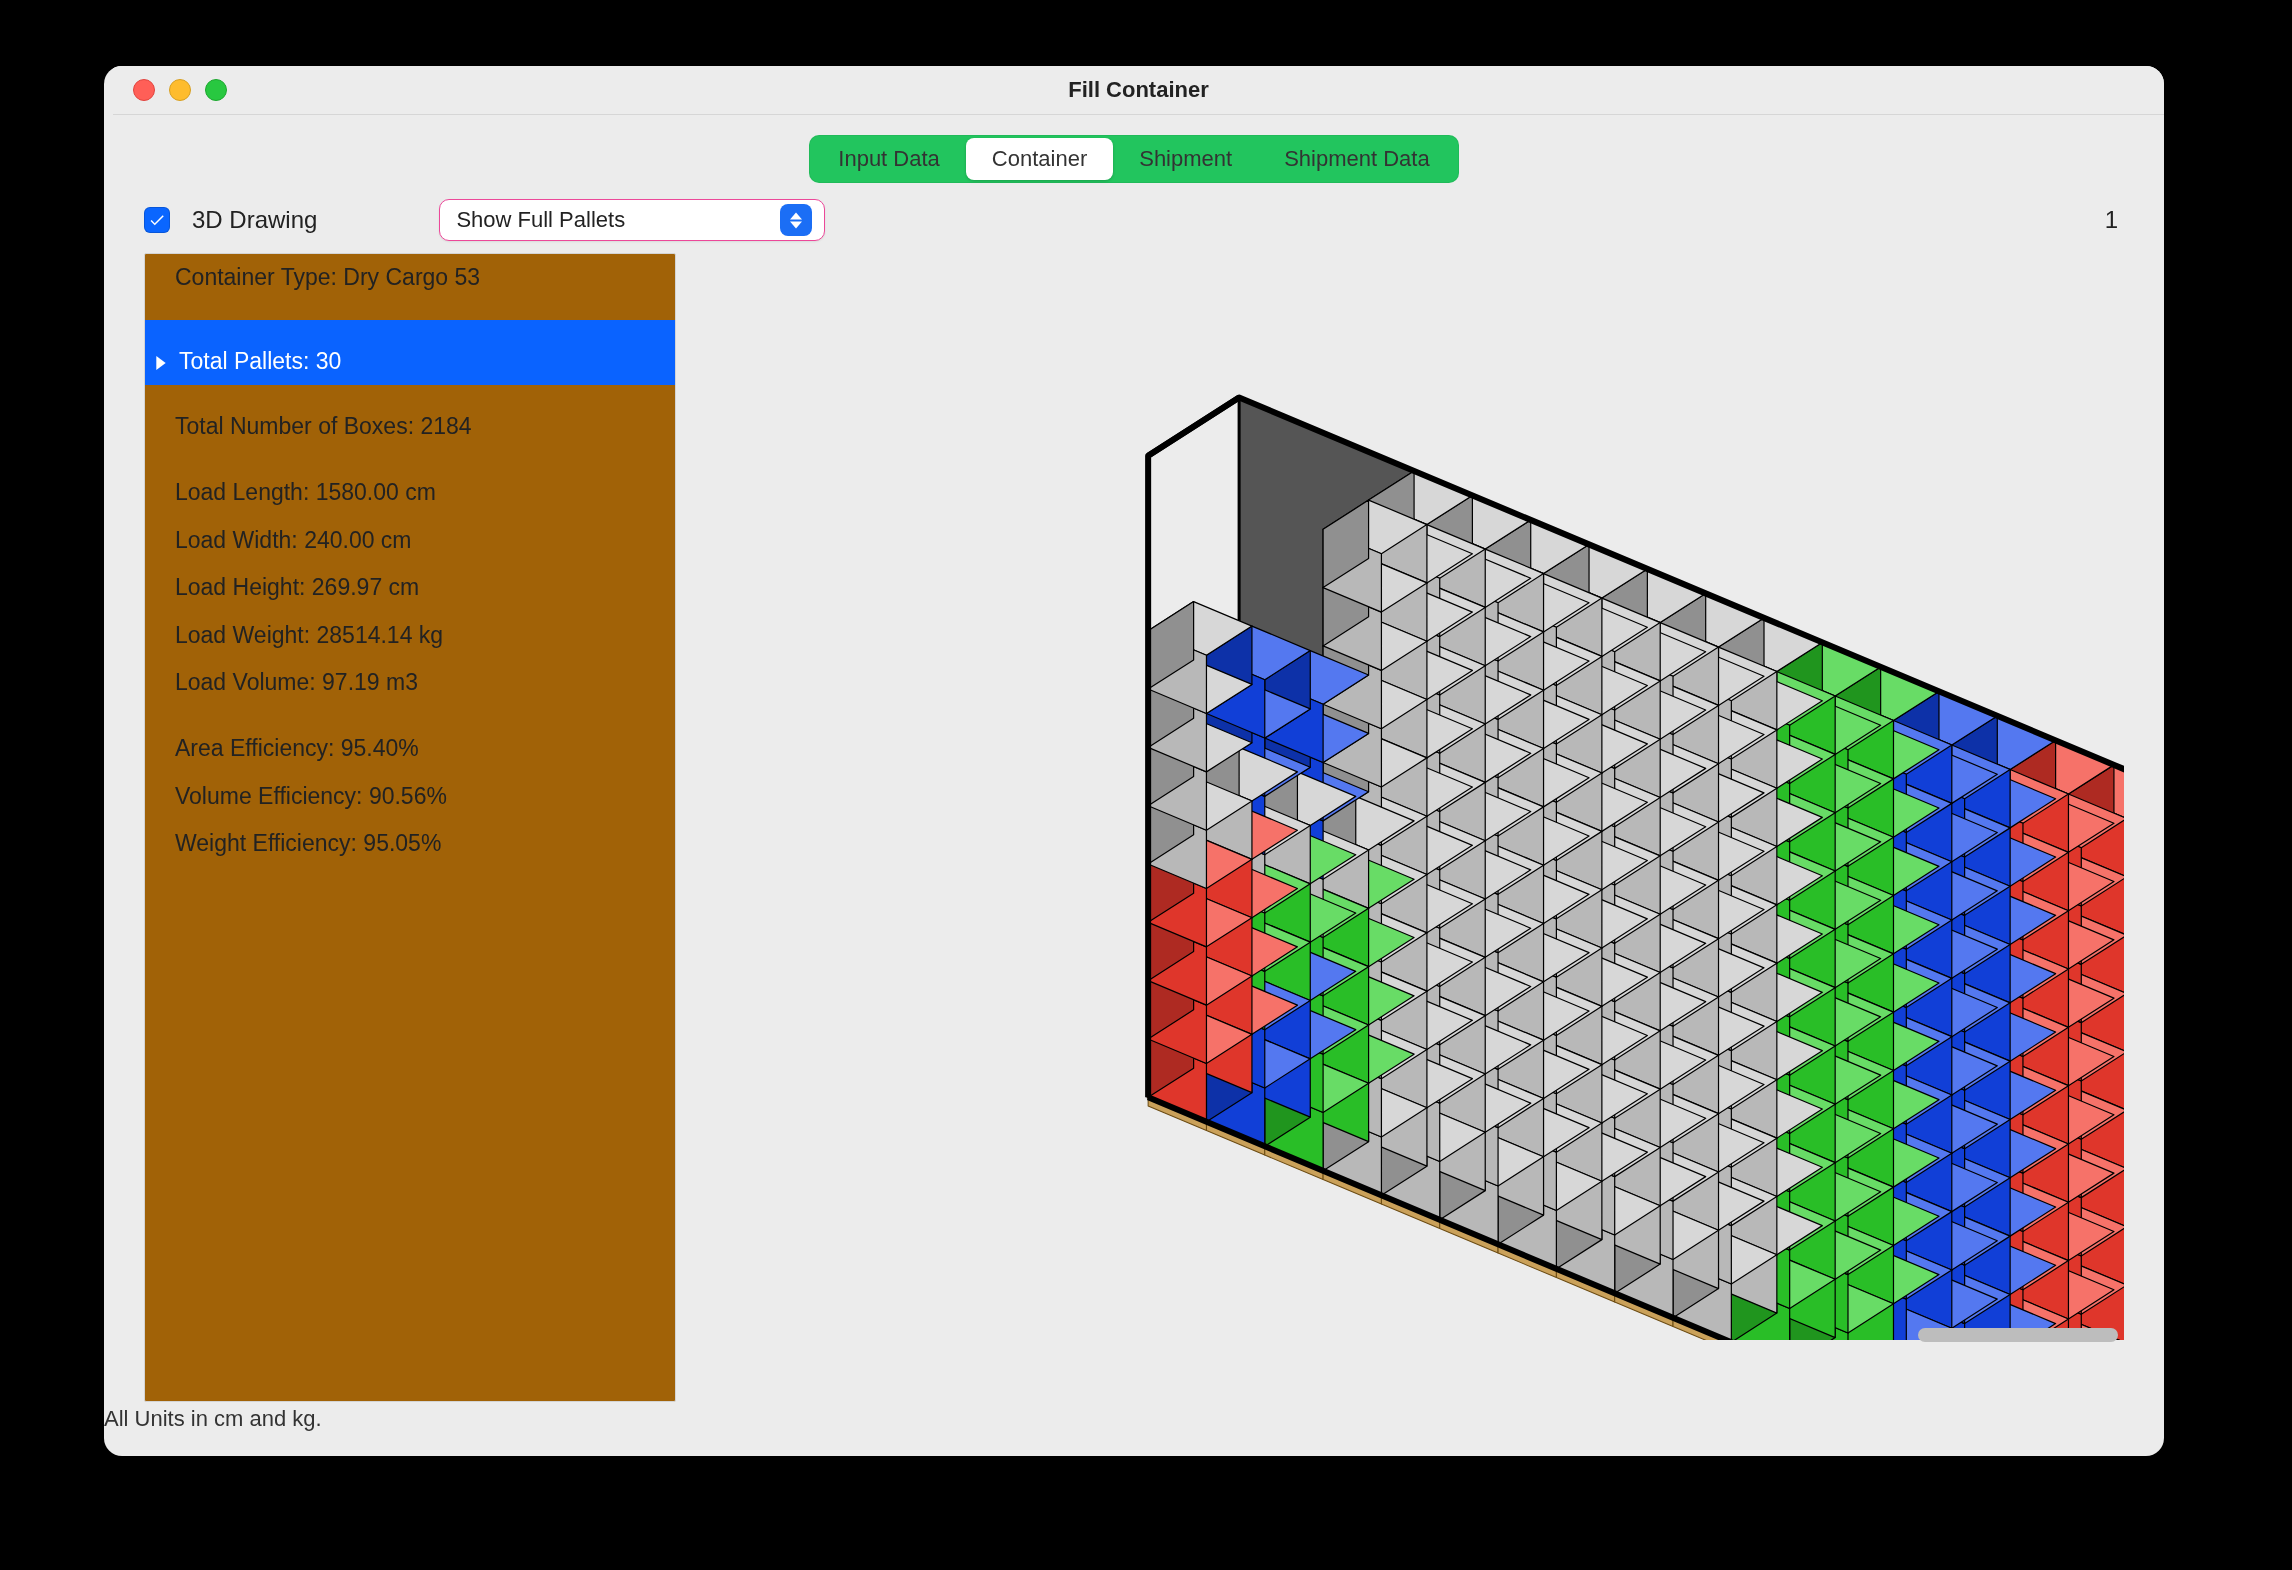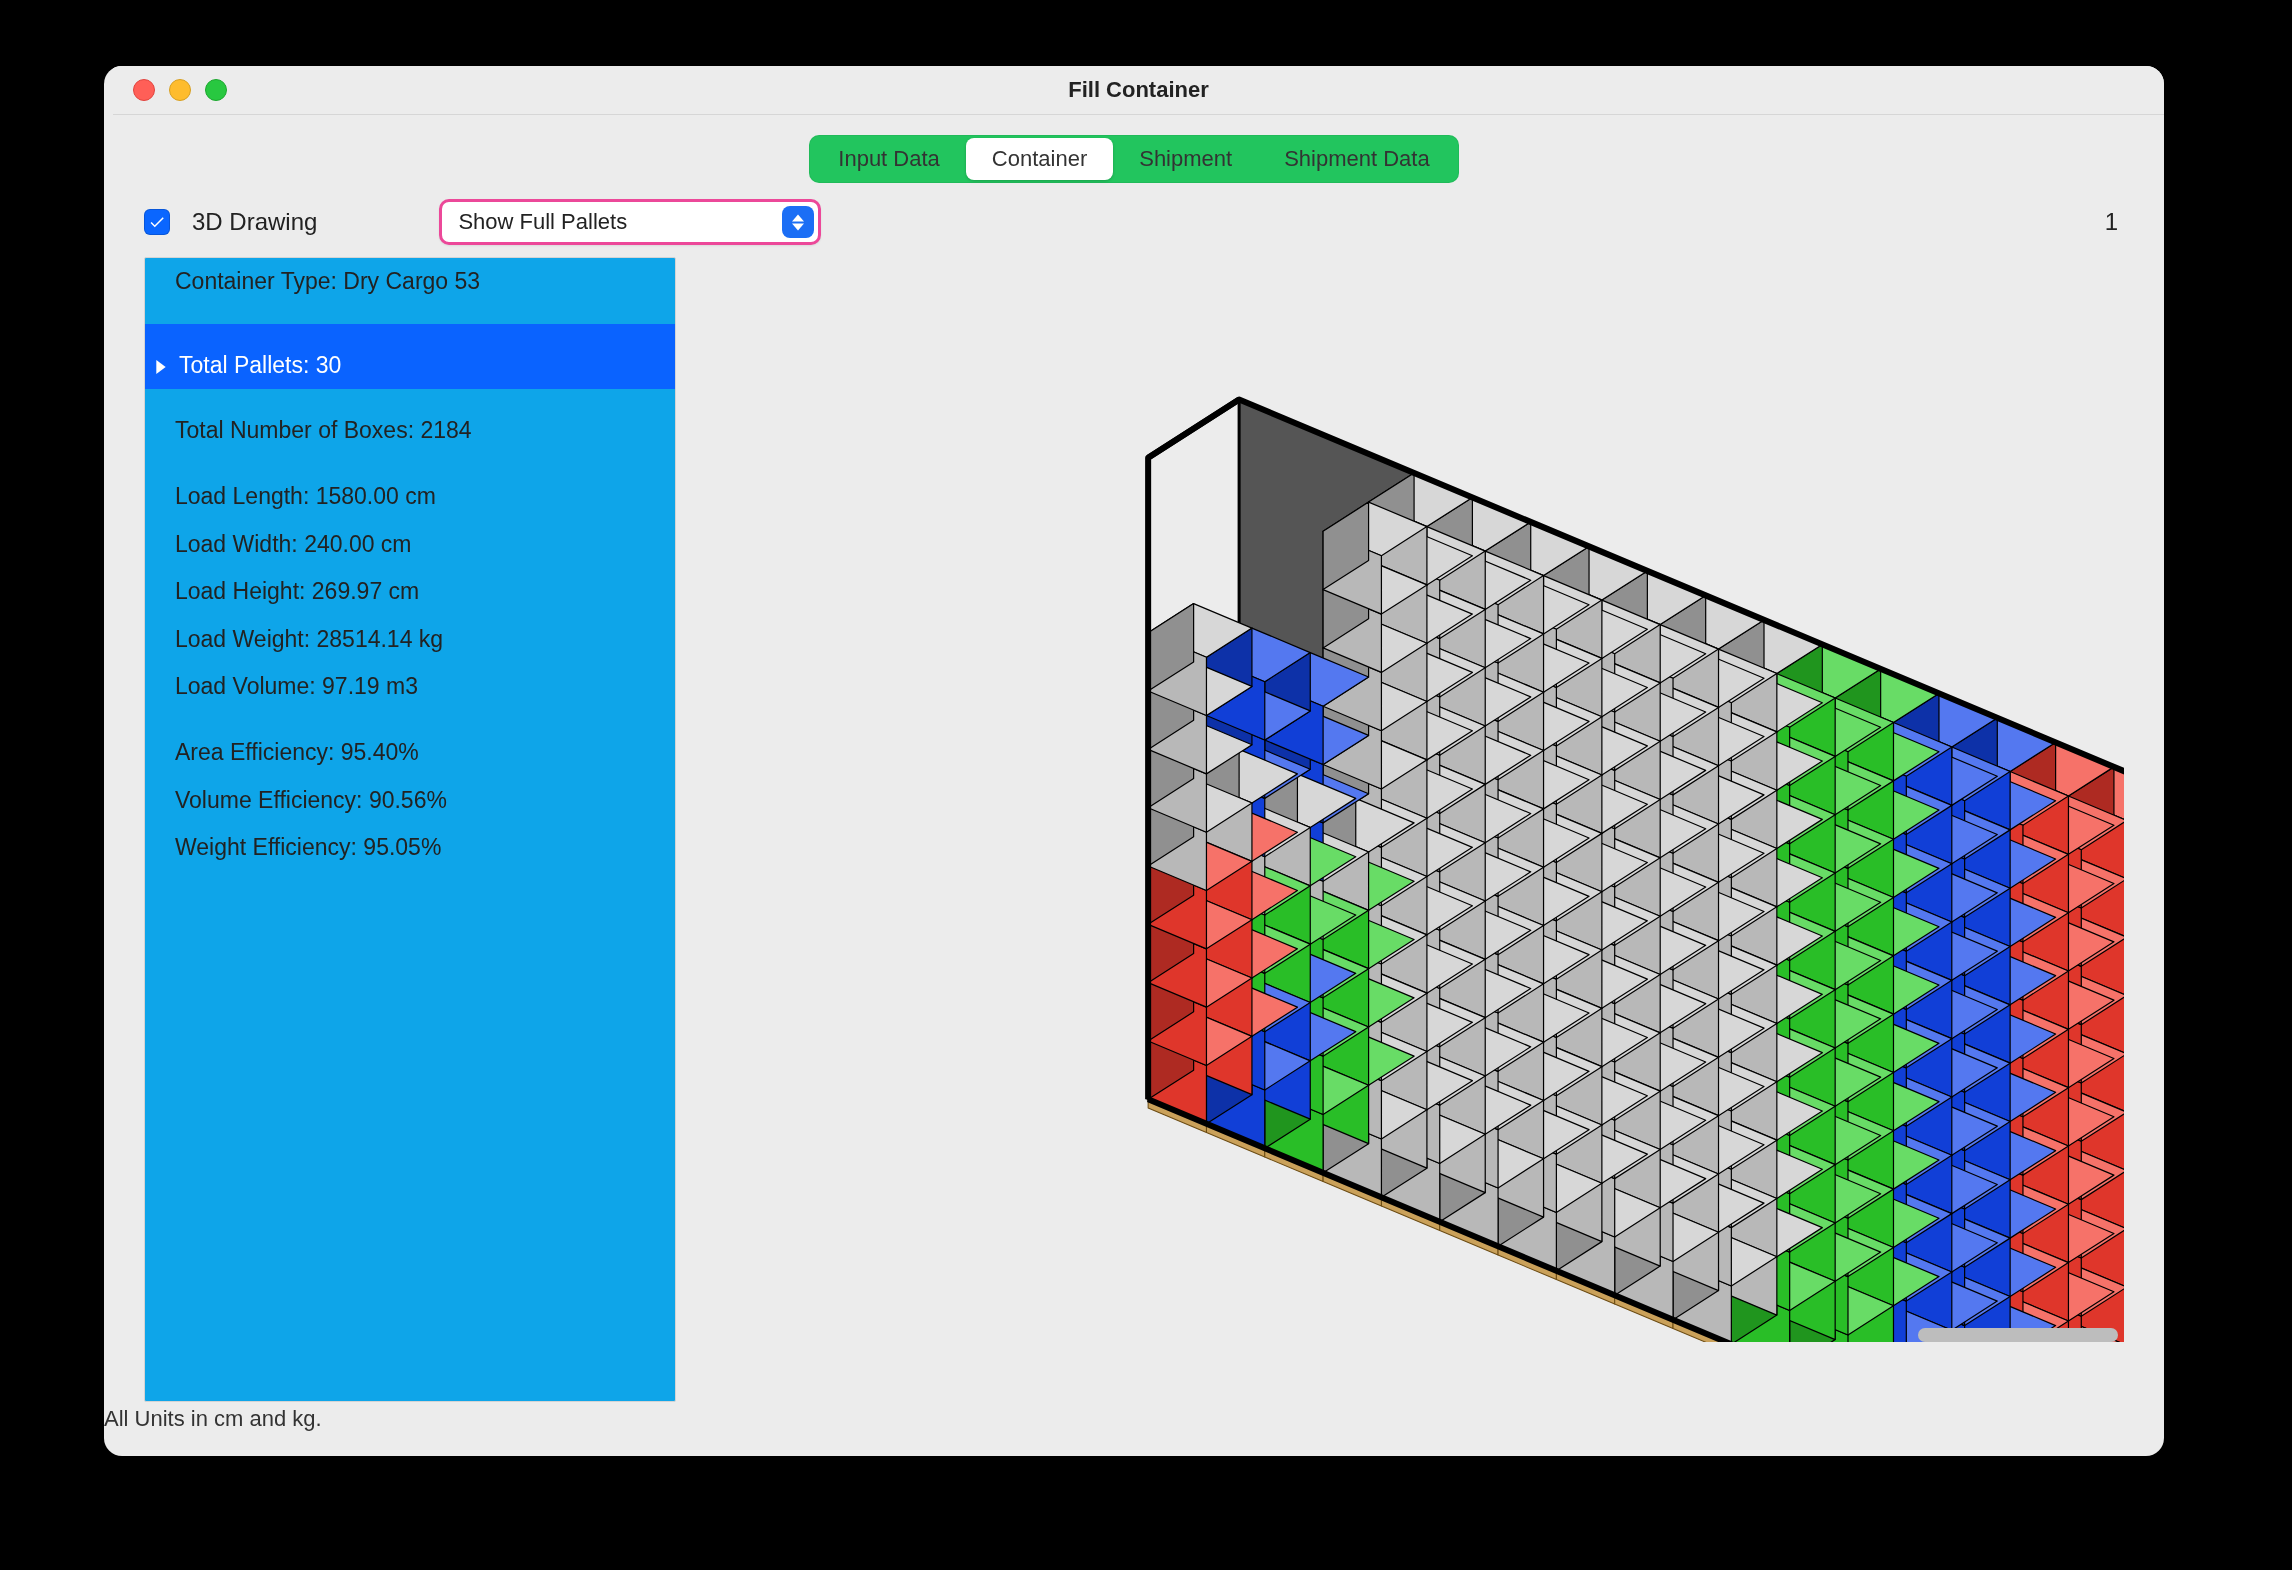--- a/index.html
+++ b/index.html
@@ -106,25 +106,25 @@
   .checkbox svg { width: 18px; height: 18px; }
   .checkbox-label {
     font-size: 24px;
     color: #222;
     margin-right: 100px;
   }
   .select {
     display: flex;
     align-items: center;
     background: #fff;
-    border: 3px solid #ec4899;
+    border: 1px solid #ec4899;
     border-radius: 10px;
     height: 40px;
     min-width: 360px;
-    padding: 0 0 0 16px;
+    padding: 0 8px 0 16px;
     font-size: 22px;
     box-shadow: 0 1px 2px rgba(0,0,0,0.08);
     gap: 12px;
   }
   .select-text { flex: 1; }
   .select-arrows {
     width: 32px;
     height: 32px;
     margin: 4px;
     border-radius: 8px;
@@ -144,21 +144,21 @@
   
   .body-area {
     flex: 1;
     display: flex;
     padding: 0 40px 10px 40px;
     gap: 0;
     position: relative;
   }
   .side-panel {
     width: 530px;
-    background: #0ea5e9;
+    background: #a16207;
     border: 1px solid #d4d4d4;
     border-radius: 2px;
     overflow: auto;
     font-size: 23px;
     line-height: 1.55;
   }
   .side-panel .plain-row {
     padding: 6px 20px 6px 30px;
   }
   .side-panel .sel-row {

